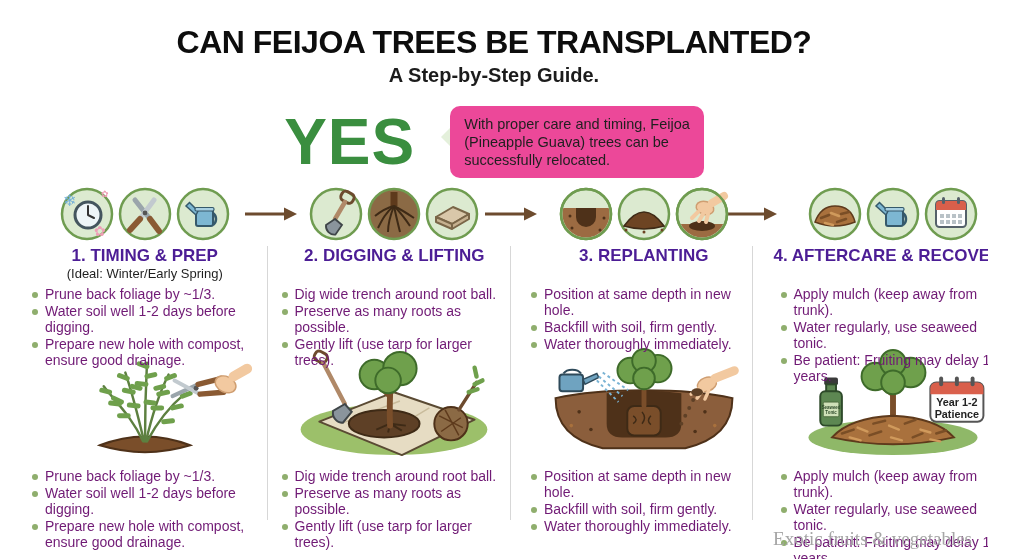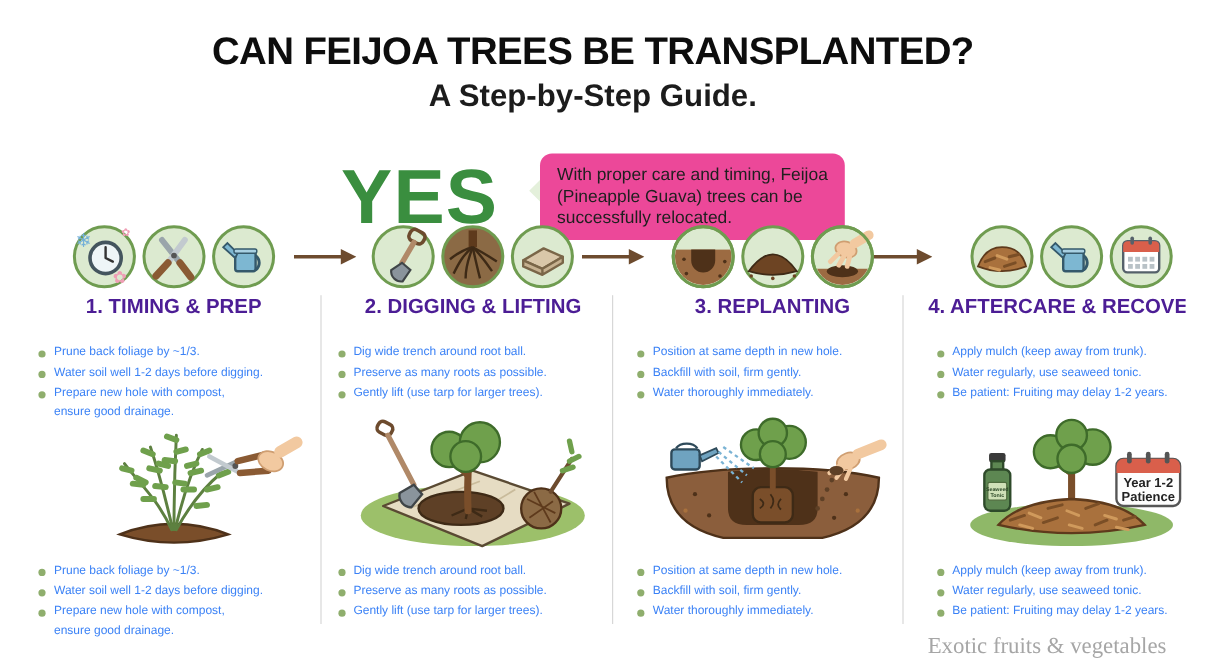--- a/index.html
+++ b/index.html
@@ -1,44 +1,44 @@
 <!DOCTYPE html>
 <html><head>
 <meta charset="utf-8">
 <style>
   html,body{margin:0;padding:0;background:#fff;}
   .canvas{position:relative;width:988px;height:559px;background:#ffffff;overflow:hidden;
           font-family:"Liberation Sans",sans-serif;color:#111;}
   
   .hdr{position:absolute;top:24px;left:0;width:100%;text-align:center;}
   .hdr h1{margin:0;font-size:32px;font-weight:bold;letter-spacing:-0.5px;color:#0d0d0d;}
-  .hdr h2{margin:3px 0 0;font-size:26px;font-weight:bold;color:#1c1c1c;}
+  .hdr h2{margin:3px 0 0;font-size:20px;font-weight:bold;color:#1c1c1c;}
   
   .answer{position:absolute;top:106px;left:0;width:100%;display:flex;justify-content:center;
-          align-items:center;gap:35px;margin-top:22px;}
+          align-items:center;gap:35px;}
   .yes{font-size:64px;font-weight:bold;color:#3a8e3f;line-height:1;letter-spacing:1px;}
   .bubble{position:relative;background:#ec4899;border-radius:10px;padding:9px 14px;
           font-size:14.5px;line-height:18px;color:#1f1f1f;white-space:pre-line;}
   .bubble::before{content:"";position:absolute;left:-9px;top:22px;width:0;height:0;
           border:9px solid transparent;border-right-color:#e4f0db;border-left:0;}
   
   .arrow{position:absolute;top:207px;}
   
   .divider{position:absolute;top:246px;width:1px;height:274px;background:#d7d7d7;}
   
   .steps{position:absolute;top:185px;left:20px;width:998px;display:flex;}
   .step{flex:1;display:flex;flex-direction:column;align-items:center;min-width:0;}
   .icons{height:58px;display:flex;gap:2px;align-items:center;justify-content:center;}
   .icons svg{width:56px;height:56px;overflow:visible;}
   .icbg{fill:#dcead0;stroke:#6f9c50;stroke-width:2.5;}
   .titlebox{height:38px;text-align:center;}
   .titlebox h3{margin:3px 0 0;font-size:17px;font-weight:bold;color:#4c1d95;}
   .ideal{font-size:13px;color:#1f1f1f;}
-  ul.bullets{list-style:none;margin:0;padding:5px 4px 0 12px;font-size:10px;line-height:16px;
-             color:#3b82f6;width:100%;box-sizing:border-box;}
+  ul.bullets{list-style:none;margin:0;padding:5px 4px 0 12px;font-size:14px;line-height:16px;
+             color:#701a75;width:100%;box-sizing:border-box;}
   ul.bullets.top{height:64px;}
   ul.bullets li{position:relative;padding-left:13px;margin-bottom:1px;white-space:pre-line;}
   ul.bullets li::before{content:"";position:absolute;left:0;top:5.5px;width:6px;height:6px;
              border-radius:50%;background:#8fae6d;}
   .illo{height:118px;display:flex;align-items:center;justify-content:center;width:100%;}
   .illo svg{width:228px;height:114px;overflow:visible;}
   
   .footer{position:absolute;right:16px;bottom:9px;font-size:19px;color:#a6a6a6;font-family:Liberation Serif, serif;}
 </style>
 </head>
@@ -98,20 +98,21 @@
         <svg viewBox="0 0 56 56">
           <circle class="icbg" cx="28" cy="28" r="25"></circle>
           <rect x="21" y="24" width="17" height="16" rx="2" fill="#7db7d2" stroke="#35596b" stroke-width="2"></rect>
           <path d="M21 29 L11 20 L14.5 16.5 L23 25 Z" fill="#7db7d2" stroke="#35596b" stroke-width="1.5"></path>
           <path d="M38 27 a7.5 7.5 0 0 1 0 12" fill="none" stroke="#35596b" stroke-width="2.5"></path>
           <rect x="20" y="21.5" width="19" height="3.5" rx="1.5" fill="#a8d0e2" stroke="#35596b" stroke-width="1.2"></rect>
         </svg>
       </div>
       <div class="titlebox">
         <h3>1. TIMING &amp; PREP</h3>
+        <div class="ideal">(Ideal: Winter/Early Spring)</div>
       </div>
       <ul class="bullets top">
         <li>Prune back foliage by ~1/3.</li>
         <li>Water soil well 1-2 days before digging.</li>
         <li>Prepare new hole with compost,
 ensure good drainage.</li>
       </ul>
       <div class="illo">
         <svg viewBox="0 0 228 116">
           <path d="M68 100 Q114 82 160 100 Q114 114 68 100 Z" fill="#7a4e2a" stroke="#4e3119" stroke-width="2"></path>

